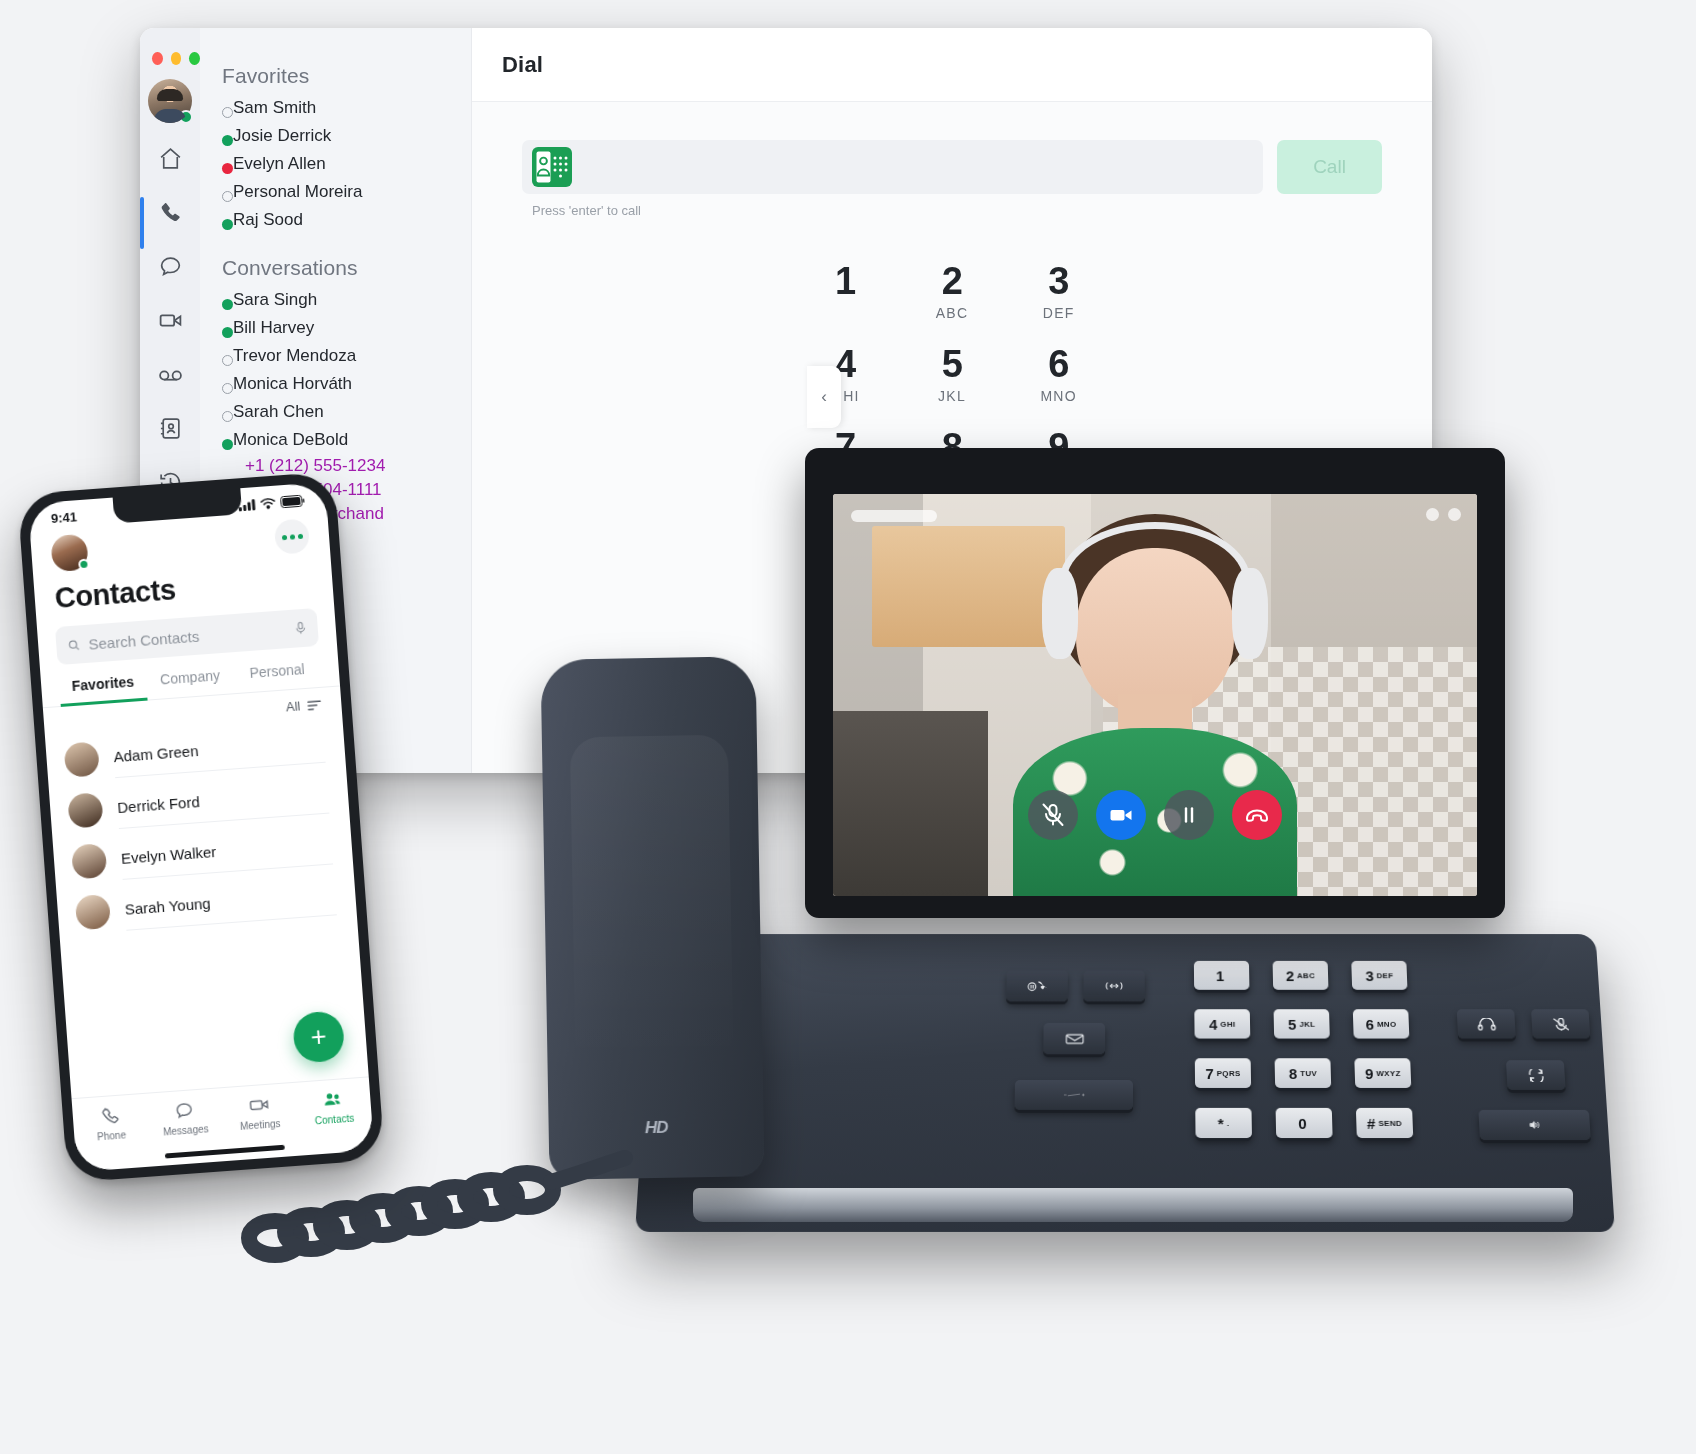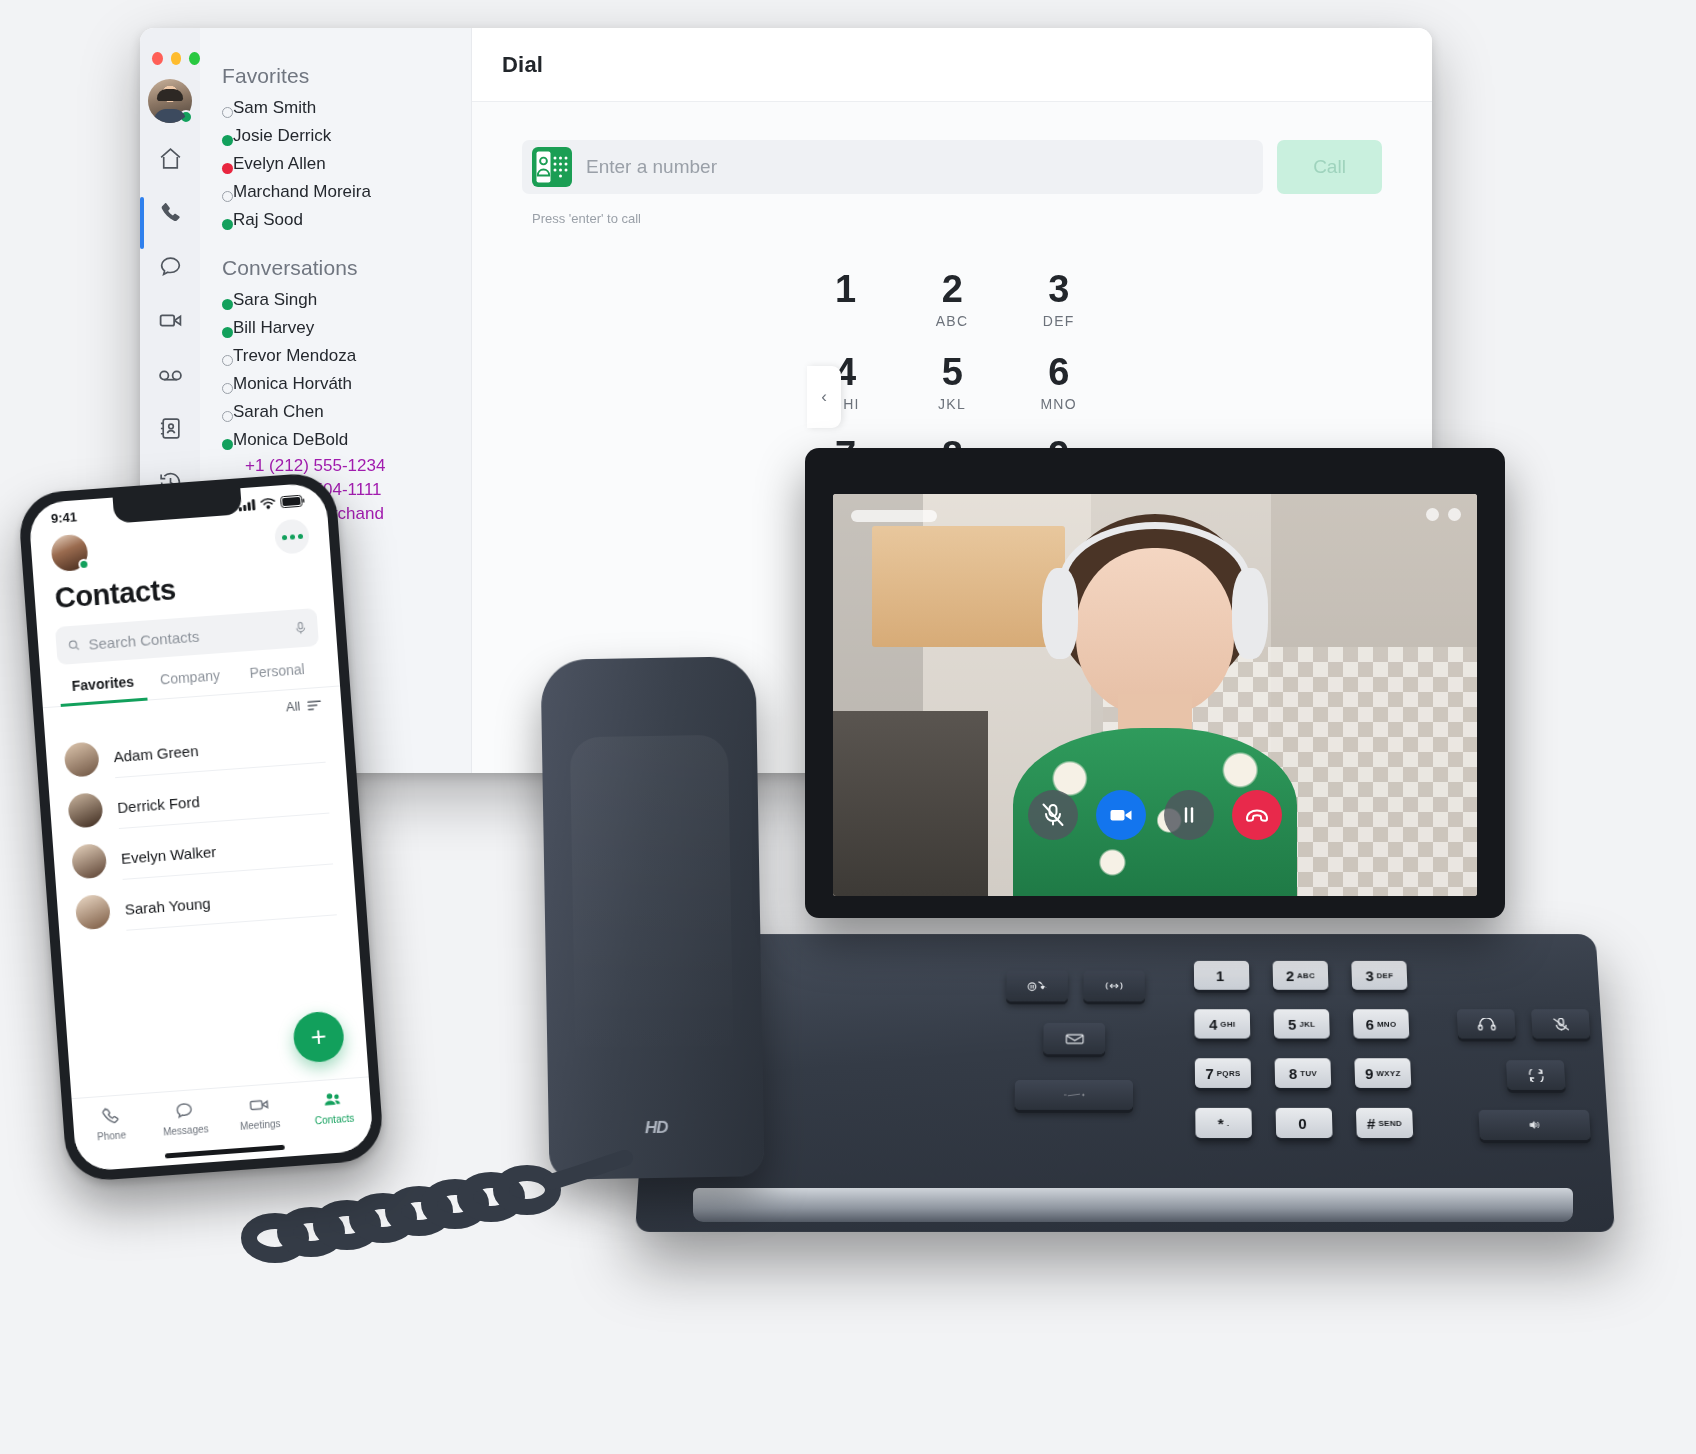--- a/index.html
+++ b/index.html
@@ -82,21 +82,21 @@
     display:flex; align-items:center; justify-content:center; flex:0 0 40px;
   }
   .dial-badge svg { width:34px; height:34px; }
   .dial-input { flex:1; border:0; outline:none; background:transparent;
                 font-size:19px; color:#24282e; font-family:inherit; }
   .dial-input::placeholder { color:#9aa0a8; }
   .call-btn {
     width:105px; height:54px; border:0; border-radius:7px; background:#c9f0de;
     color:#9fd3bd; font-size:19px; font-family:inherit; cursor:default;
   }
-  .dial-hint { font-size:13px; color:#9aa0a8; margin:17px 0 0 10px; }
+  .dial-hint { font-size:13px; color:#9aa0a8; margin:9px 0 0 10px; }
 
   .keypad { margin:34px auto 0; width:320px; }
   .kp-row { display:flex; }
   .kp-key { flex:1; text-align:center; padding:10px 0 14px; }
   .kp-num { font-size:38px; font-weight:700; color:#22262b; line-height:1.05; letter-spacing:-.5px;}
   .kp-let { font-size:14px; color:#6c727b; letter-spacing:1.3px; margin-top:3px; }
 
   .collapse-tab {
     position:absolute; left:335px; top:338px; width:34px; height:62px;
     background:#ffffff; border-radius:0 9px 9px 0; z-index:6;
@@ -348,21 +348,21 @@
         <div class="list-row">
             <span class="pres online"></span>
             <span>Josie Derrick</span>
           </div>
         <div class="list-row">
             <span class="pres busy"></span>
             <span>Evelyn Allen</span>
           </div>
         <div class="list-row">
             <span class="pres offline"></span>
-            <span>Marchand Moreira</span>
+            <span>Personal Moreira</span>
           </div>
         <div class="list-row">
             <span class="pres online"></span>
             <span>Raj Sood</span>
           </div>
       </div>
 
       <div class="list-title second">Conversations</div>
       <div>
         <div class="list-row">
@@ -414,21 +414,20 @@
                   <circle cx="20" cy="14" r="1.5"></circle>
                     <circle cx="25.5" cy="14" r="1.5"></circle>
                     <circle cx="31" cy="14" r="1.5"></circle>
                   <circle cx="20" cy="20" r="1.5"></circle>
                     <circle cx="25.5" cy="20" r="1.5"></circle>
                     <circle cx="31" cy="20" r="1.5"></circle>
                   <circle cx="25.5" cy="26" r="1.5"></circle>
                 </g>
               </svg>
             </span>
-            <input class="dial-input" type="text" placeholder="Enter a number" style="">
           </div>
           <button class="call-btn">Call</button>
         </div>
         <div class="dial-hint">Press 'enter' to call</div>
 
         <div class="keypad">
           <div class="kp-row">
             <div class="kp-key">
                 <div class="kp-num">1</div>
                 <div class="kp-let"></div>

